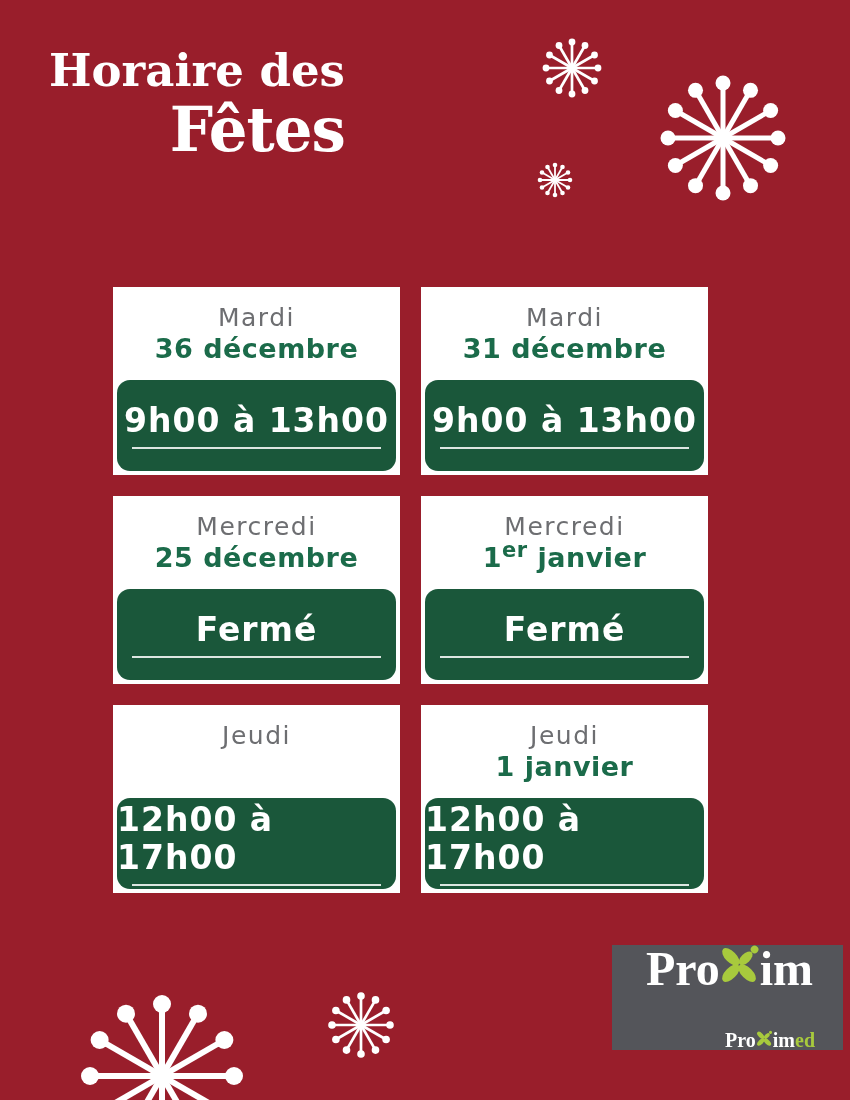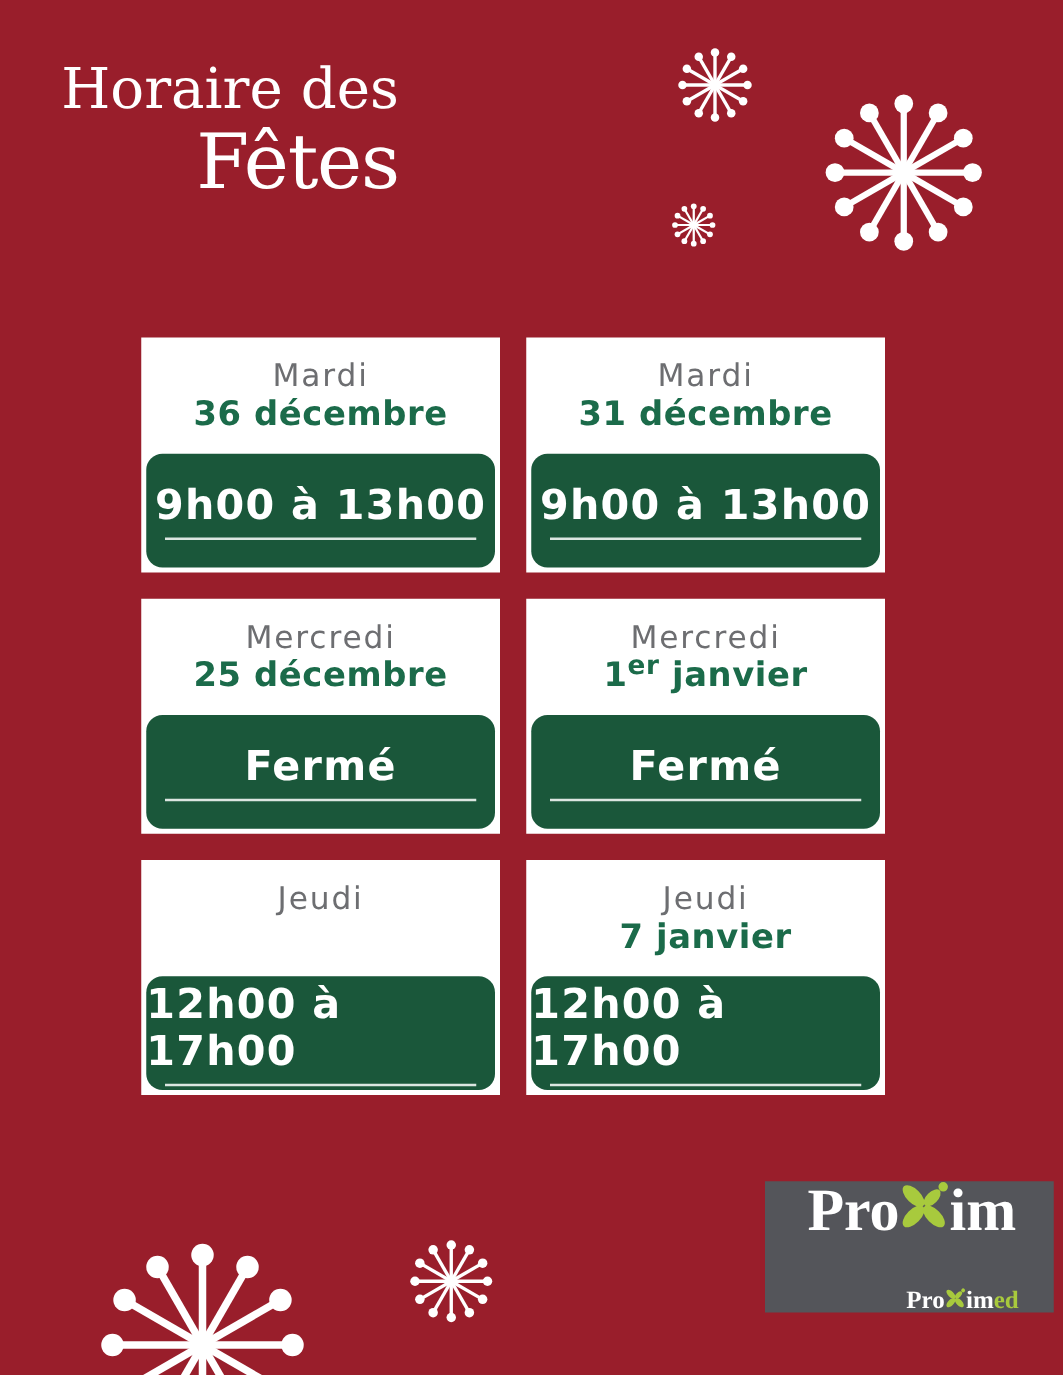--- a/index.html
+++ b/index.html
@@ -2,28 +2,28 @@
 <html style="--background-red: #991e2b; --panel-green: #1a573a; --date-green: #1b6b4a; --day-gray: #6d6e71; --logo-bg-gray: #54555a; --logo-green: #a8ca3d; --white: #ffffff;"><head>
 <meta charset="utf-8">
 <style>
   html,body{margin:0;padding:0;}
   body{
     width:850px;height:1100px;overflow:hidden;position:relative;
     background:var(--background-red,#991e2b);
     font-family:"DejaVu Sans",sans-serif;
   }
   
-  .title{position:absolute;left:49px;top:44px;color:#fff;font-family:"DejaVu Serif",serif;font-weight:400;}
+  .title{position:absolute;left:49px;top:44px;color:#fff;font-family:"DejaVu Serif",serif;font-weight:700;}
   .title-line1{font-size:45px;line-height:1.2;letter-spacing:0;}
   .title-line2{font-size:61px;line-height:0.92;margin-top:4px;letter-spacing:-1px;text-align:right;}
   
   .snowflake{position:absolute;transform:translate(-50%,-50%);pointer-events:none;}
   
   .cards{
-    position:absolute;left:113px;top:270px;width:619px;
+    position:absolute;left:113px;top:287px;width:619px;
     display:grid;grid-template-columns:287px 287px;column-gap:45px;row-gap:40px;gap:21px;
   }
   .card{background:#fff;width:287px;height:188px;box-sizing:border-box;display:flex;flex-direction:column;}
   .card-top{height:93px;box-sizing:border-box;padding-top:16px;display:flex;flex-direction:column;align-items:center;}
   .day{color:var(--day-gray,#6d6e71);font-size:25px;line-height:30px;letter-spacing:1.5px;font-weight:400;}
   .date{color:var(--date-green,#1b6b4a);font-size:27px;line-height:32px;font-weight:700;letter-spacing:0.5px;}
   .date sup{font-size:21px;vertical-align:super;line-height:0;}
   .card-hours{
     margin:0 4px 4px 4px;flex:1;background:var(--panel-green,#1a573a);
     display:flex;flex-direction:column;align-items:center;justify-content:center;border-radius:13px;
@@ -234,21 +234,21 @@
     </div>
     <div class="card-hours">
       <div class="hours">12h00 à 17h00</div>
       <div class="hours-underline"></div>
     </div>
   </div>
 
   <div class="card">
     <div class="card-top">
       <div class="day">Jeudi</div>
-      <div class="date"><span>7 janvier</span><sup></sup><span></span></div>
+      <div class="date"><span>1 janvier</span><sup></sup><span></span></div>
     </div>
     <div class="card-hours">
       <div class="hours">12h00 à 17h00</div>
       <div class="hours-underline"></div>
     </div>
   </div>
 
 </div>
 
 <div class="logo-box">

